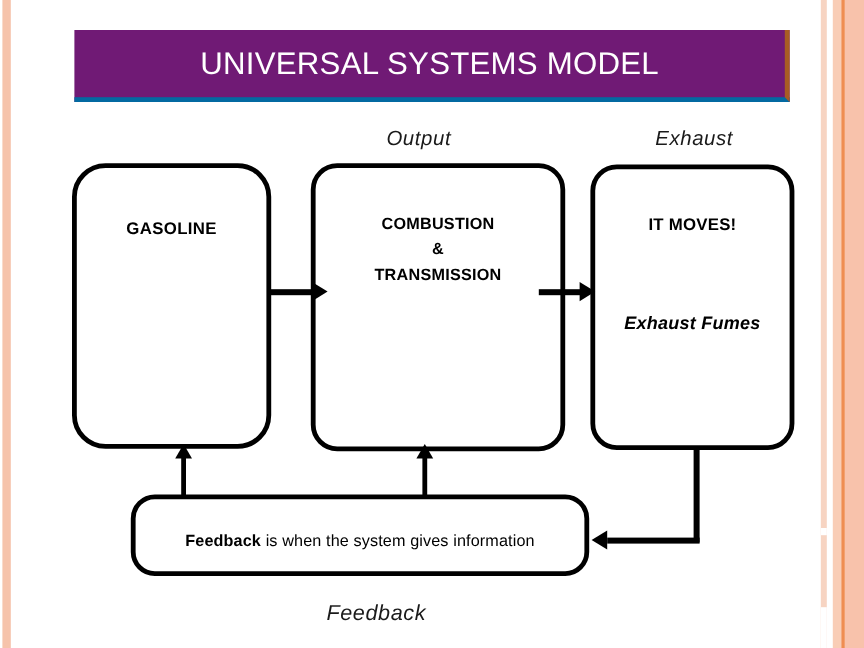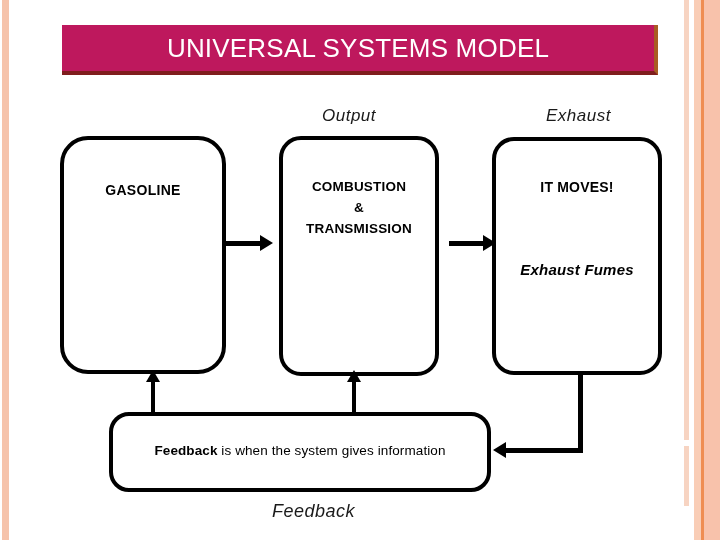--- a/index.html
+++ b/index.html
@@ -40,24 +40,24 @@
   }
   .gap-a { top: 440px; height: 6px; }
   .gap-b { top: 506px; height: 34px; }
 
   
   #title-banner {
     position: absolute;
     left: 62px;
     top: 25px;
     width: 596px;
-    height: 50px;
-    background: #be185d;
+    height: 60px;
+    background: #701a75;
     border-right: 4px solid #a85c23;
-    border-bottom: 4px solid #7f1d1d;
+    border-bottom: 4px solid #0369a1;
     box-sizing: border-box;
     display: flex;
     align-items: center;
     justify-content: center;
   }
   #title-text {
     color: #ffffff;
     font-size: 26px;
     font-weight: 400;
     letter-spacing: .2px;
@@ -82,23 +82,23 @@
 
   
   .box {
     position: absolute;
     border: 4px solid #000000;
     border-radius: 22px;
     background: #ffffff;
     box-sizing: border-box;
   }
   #box-input   { left: 60px;  top: 136px; width: 166px; height: 238px; border-radius: 28px; }
-  #box-process { left: 279px; top: 136px; width: 160px; height: 240px; }
+  #box-process { left: 259px; top: 136px; width: 212px; height: 240px; }
   #box-output  { left: 492px; top: 137px; width: 170px; height: 238px; }
-  #box-feedback{ left: 109px; top: 412px; width: 382px; height: 80px; border-radius: 20px; }
+  #box-feedback{ left: 109px; top: 412px; width: 382px; height: 68px; border-radius: 20px; }
 
   .box-text {
     position: absolute;
     width: 100%;
     text-align: center;
     font-family: "Liberation Sans", sans-serif;
     color: #000000;
   }
   #text-gasoline {
     top: 42px;

